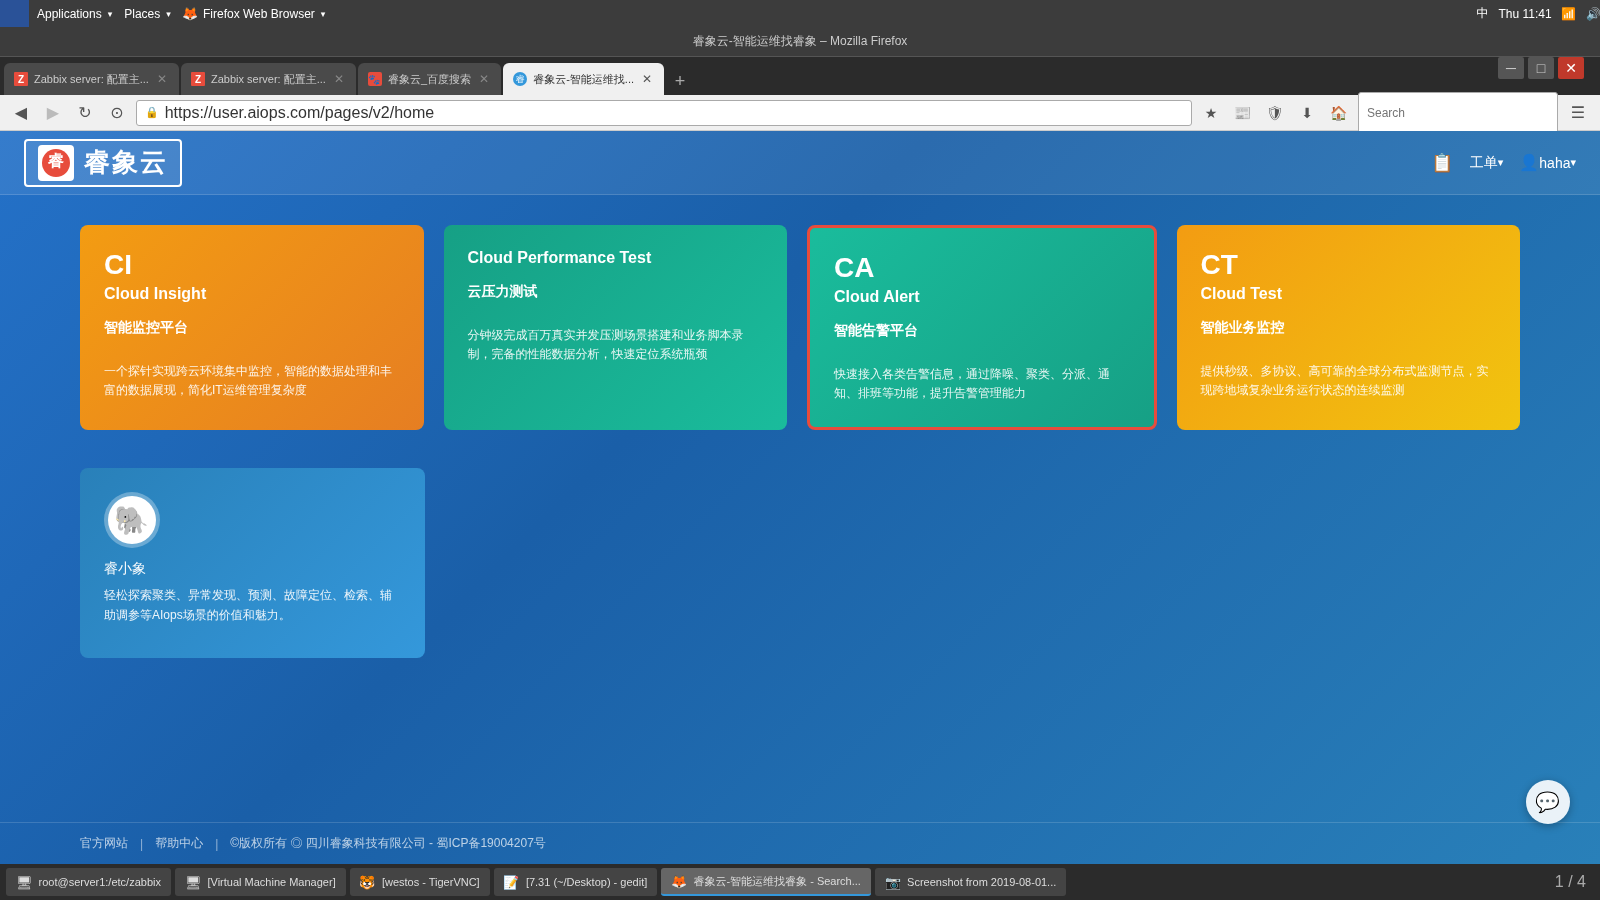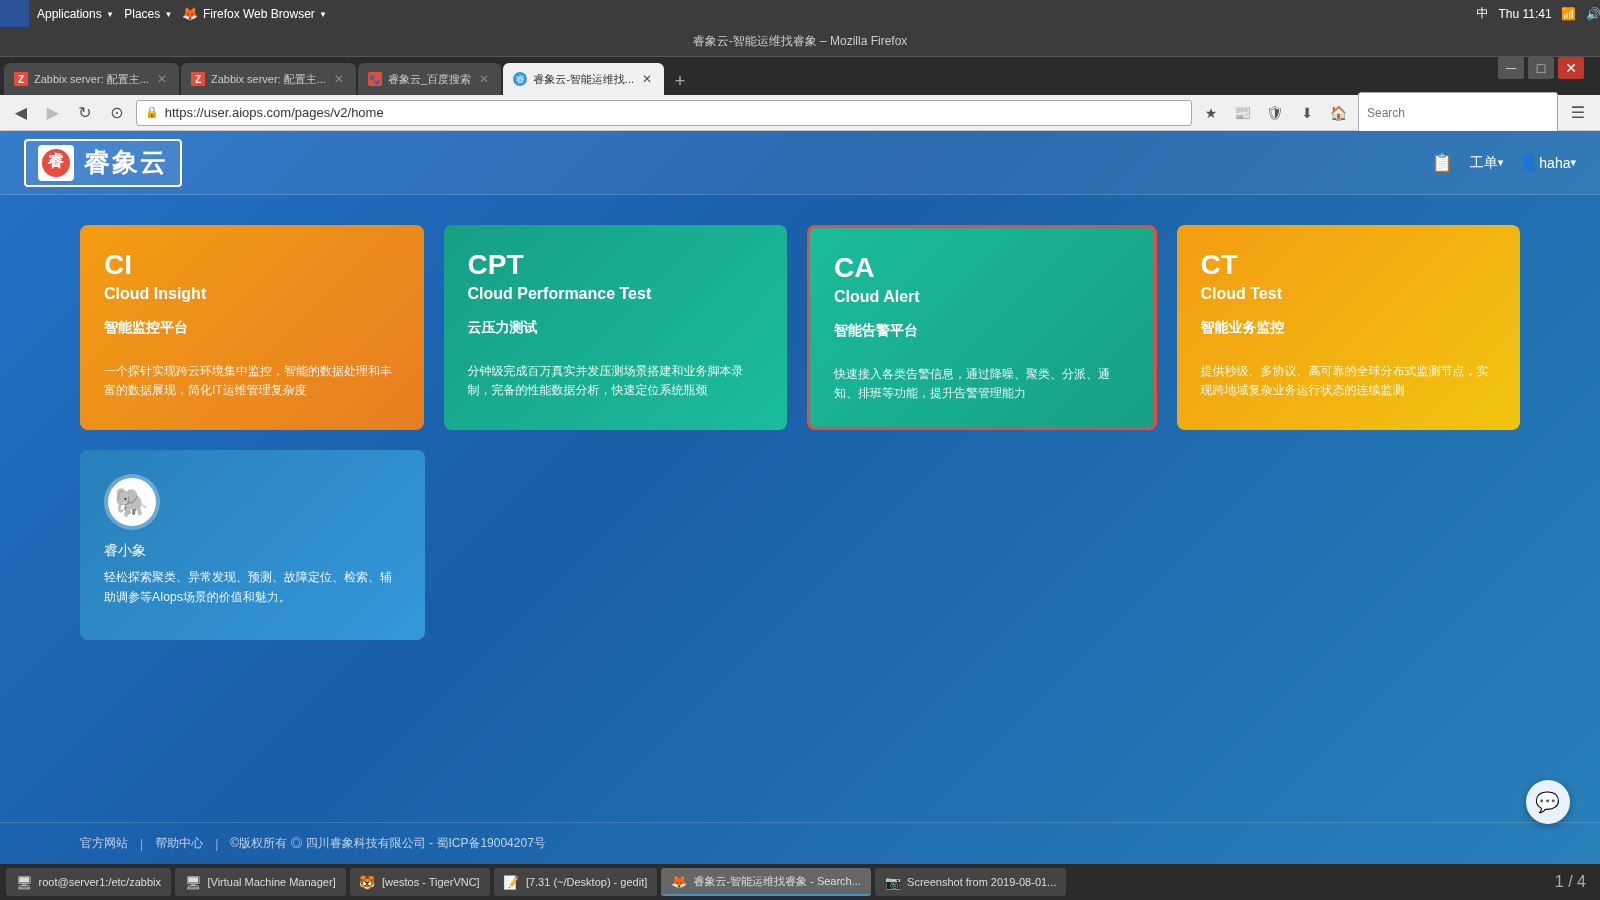--- a/index.html
+++ b/index.html
@@ -97,21 +97,21 @@
       border: 1px solid #aaa;
       border-radius: 3px;
       padding: 0 8px;
       font-size: 12px;
       background: white;
       display: flex;
       align-items: center;
       gap: 6px;
     }
     .url-bar-lock { color: #4caf50; font-size: 11px; }
-    .url-bar-text { color: #333; font-size: 13px; flex: 1; }
+    .url-bar-text { color: #333; font-size: 16px; flex: 1; }
     .nav-icon-btn { width: 26px; height: 26px; background: transparent; border: none; color: #555; font-size: 14px; cursor: pointer; display: flex; align-items: center; justify-content: center; border-radius: 3px; }
     .search-bar {
       width: 200px;
       height: 42px;
       border: 1px solid #aaa;
       border-radius: 3px;
       padding: 0 8px;
       font-size: 12px;
       background: white;
     }
@@ -141,21 +141,21 @@
     .logo-icon { width: 36px; height: 36px; background: white; border-radius: 4px; display: flex; align-items: center; justify-content: center; color: #e74c3c; font-weight: bold; font-size: 18px; }
     .logo-text { color: white; font-size: 26px; font-weight: bold; font-family: '宋体', serif; letter-spacing: 2px; }
     .header-right { display: flex; align-items: center; gap: 16px; color: white; font-size: 14px; }
     .header-tool { display: flex; align-items: center; gap: 0; cursor: pointer; }
 
     
     .cards-area {
       padding: 30px 80px;
       display: flex;
       flex-direction: column;
-      gap: 20px;
+      gap: 38px;
     }
     .cards-row { display: flex; gap: 20px; }
 
     
     .card {
       flex: 1;
       border-radius: 8px;
       padding: 24px;
       color: white;
       cursor: pointer;
@@ -349,21 +349,20 @@
     <div class="cards-row">
 
       <div class="card card-ci">
         <div class="card-abbr">CI</div>
         <div class="card-name">Cloud Insight</div>
         <div class="card-subtitle">智能监控平台</div>
         <div class="card-desc">一个探针实现跨云环境集中监控，智能的数据处理和丰富的数据展现，简化IT运维管理复杂度</div>
       </div>
 
       <div class="card card-cpt">
-        <div class="card-abbr">CPT</div>
         <div class="card-name">Cloud Performance Test</div>
         <div class="card-subtitle">云压力测试</div>
         <div class="card-desc">分钟级完成百万真实并发压测场景搭建和业务脚本录制，完备的性能数据分析，快速定位系统瓶颈</div>
       </div>
 
       <div class="card card-ca">
         <div class="card-abbr">CA</div>
         <div class="card-name">Cloud Alert</div>
         <div class="card-subtitle">智能告警平台</div>
         <div class="card-desc">快速接入各类告警信息，通过降噪、聚类、分派、通知、排班等功能，提升告警管理能力</div>

